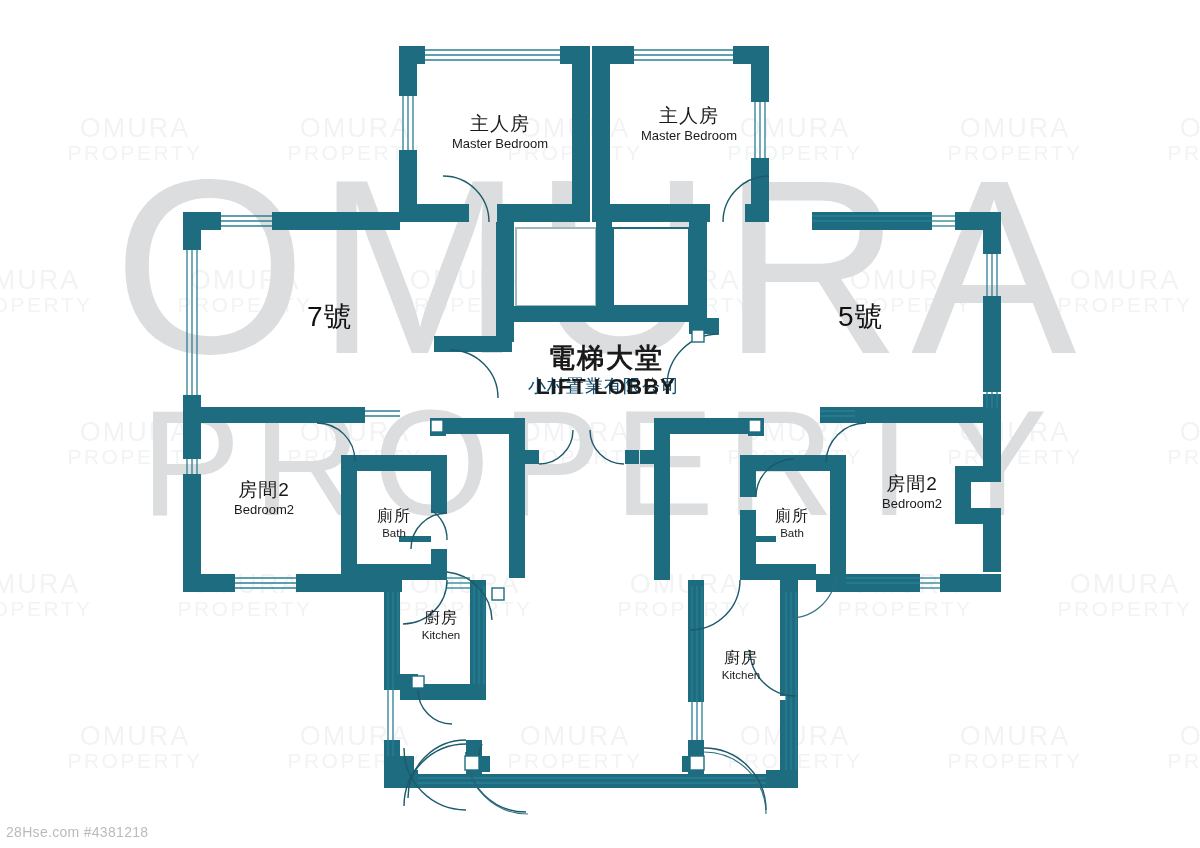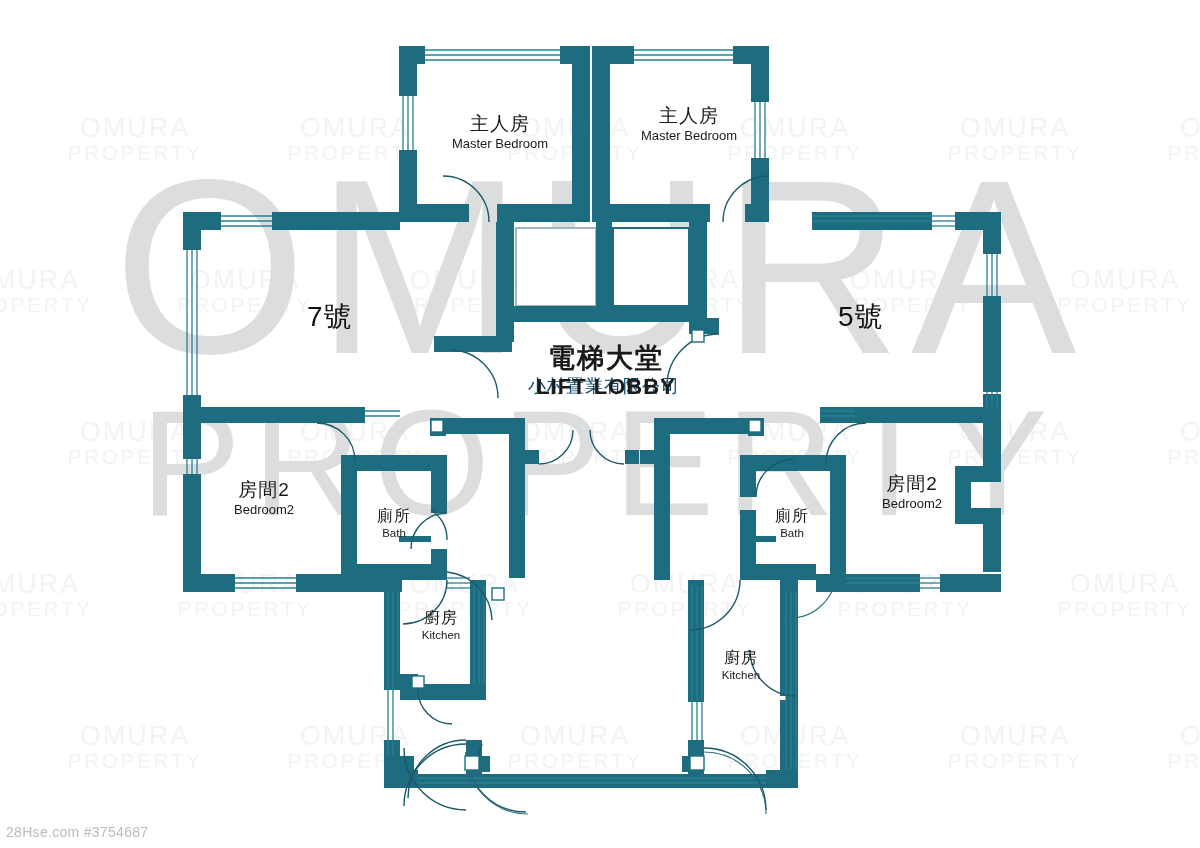--- a/index.html
+++ b/index.html
@@ -620,15 +620,15 @@
   </div>
 
   <div class="lobby-wm" style="left:528px; top:374px;">小村置業有限公司</div>
 
   <div class="lobby-lbl" style="left:516px; top:340px; width:180px;">
     <span class="cn">電梯大堂</span>
     <span class="en">LIFT LOBBY</span>
   </div>
 
 
-  <div id="site-credit">28Hse.com #3754687</div>
+  <div id="site-credit">28Hse.com #4381218</div>
 
 </div>
 
 </body></html>

